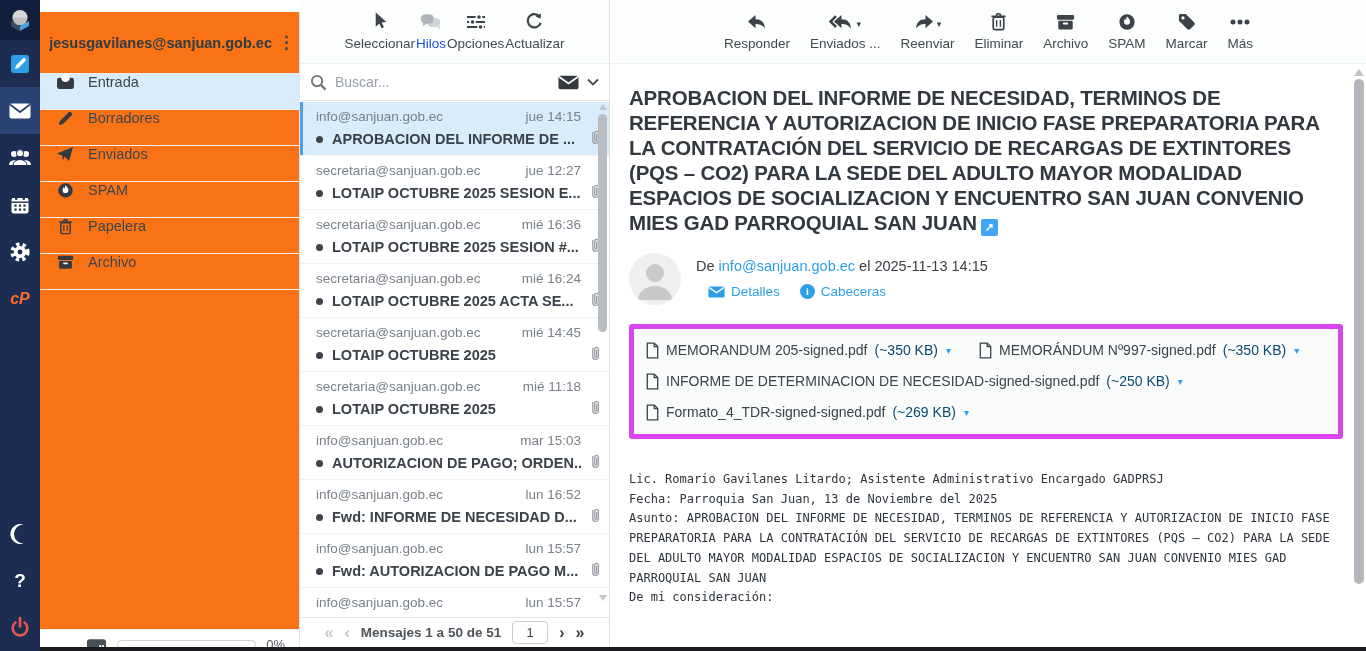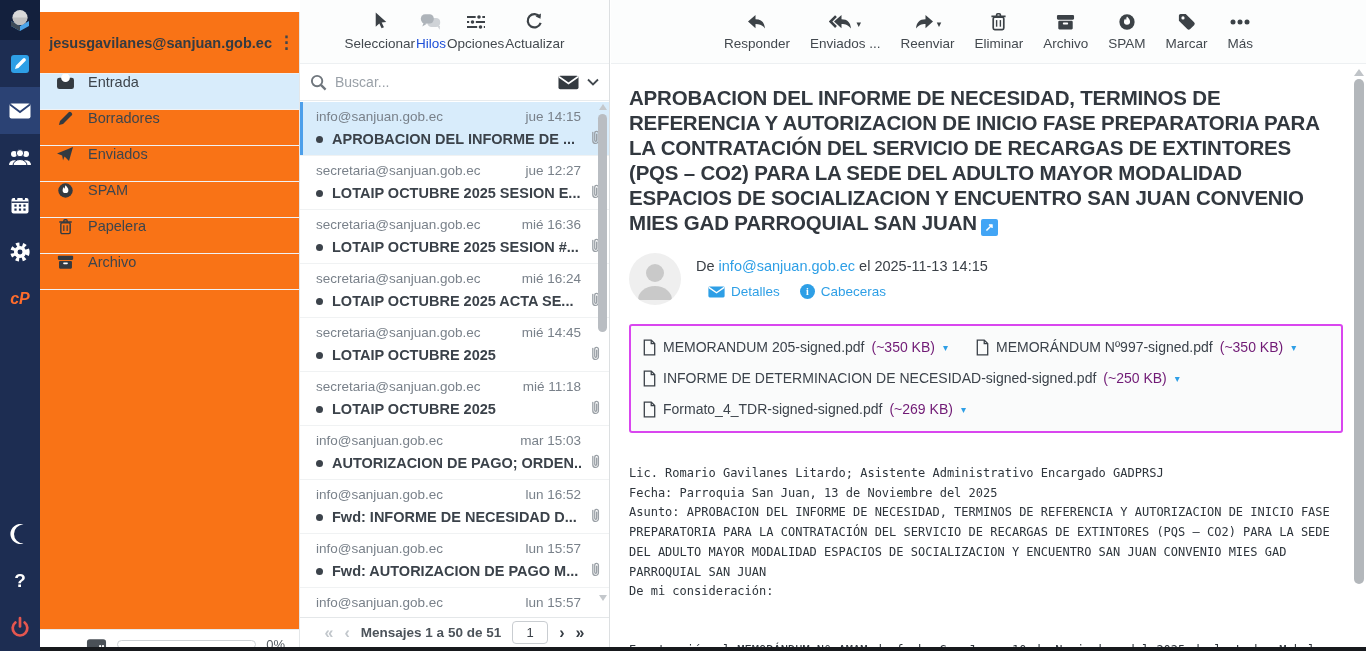--- a/index.html
+++ b/index.html
@@ -64,24 +64,24 @@
   .reader-content { position:absolute; top:65px; bottom:4px; left:0; right:13px; padding:20px 10px 0 18px; overflow:hidden; }
   .subject { font-size:20.5px; font-weight:bold; color:#32383f; line-height:25px; letter-spacing:-0.2px; max-width:716px; }
   .ext-link { display:inline-flex; align-items:center; justify-content:center; width:17px; height:17px; border-radius:2px; background:#42a5f5; color:#fff; font-size:11px; font-weight:bold; vertical-align:-1px; margin-left:4px; cursor:pointer; }
   .sender-row { display:flex; gap:15px; margin:17px 0 19px; }
   .avatar { width:52px; height:52px; border-radius:50%; background:#efefef; overflow:hidden; flex:none; }
   .sender-line1 { font-size:14.5px; color:#3a4047; margin-top:5px; }
   .sender-line1 a { color:#2e9fe6; text-decoration:none; cursor:pointer; }
   .sender-line2 { display:flex; align-items:center; gap:20px; margin-top:10px;margin-left:12px; }
   .mini-link { display:flex; align-items:center; gap:6px; color:#2e9fe6; font-size:13.5px; cursor:pointer; }
   .info-badge { width:15px; height:15px; border-radius:50%; background:#2e9fe6; color:#fff; font-size:10px; font-weight:bold; display:flex; align-items:center; justify-content:center; font-family:"Liberation Serif",serif; }
-  .attachments { max-width:730px; border:2px solid #d946ef; background:#fafbfb; border-radius:3px; padding:9px 12px 10px; display:flex; flex-wrap:wrap; column-gap:28px; row-gap:7px; margin-bottom:0; }
+  .attachments { max-width:730px; border:5px solid #d946ef; background:#fafbfb; border-radius:3px; padding:9px 12px 10px; display:flex; flex-wrap:wrap; column-gap:28px; row-gap:7px; margin-bottom:0; }
   .att { display:flex; align-items:center; gap:7px; height:24px; cursor:pointer; }
   .att-name { font-size:14px; color:#3c434b; }
-  .att-size { font-size:14px; color:#701a75; }
+  .att-size { font-size:14px; color:#0c4a6e; }
   .att-caret { font-size:10px; color:#2e9fe6; margin-left:1px; }
   .mail-body { margin-top:31px; font-family:"DejaVu Sans Mono", monospace; font-size:12px; line-height:19.7px; color:#2e353c; white-space:pre-wrap; max-width:730px; }
   .v-scroll { position:absolute; right:2px; top:69px; width:10px; z-index:3; }
   .vs-up { width:0; height:0; border-left:5px solid transparent; border-right:5px solid transparent; border-bottom:7px solid #c0c4c8; margin:0 auto 3px; }
   .vs-thumb { width:10px; height:505px; background:#b3b7bb; border-radius:5px; }
   .bottom-strip { position:absolute; left:40px; right:0; bottom:0; height:4px; background:#17191d; z-index:6; }
   svg { display:block; }
 </style>
 </head>
 <body>

